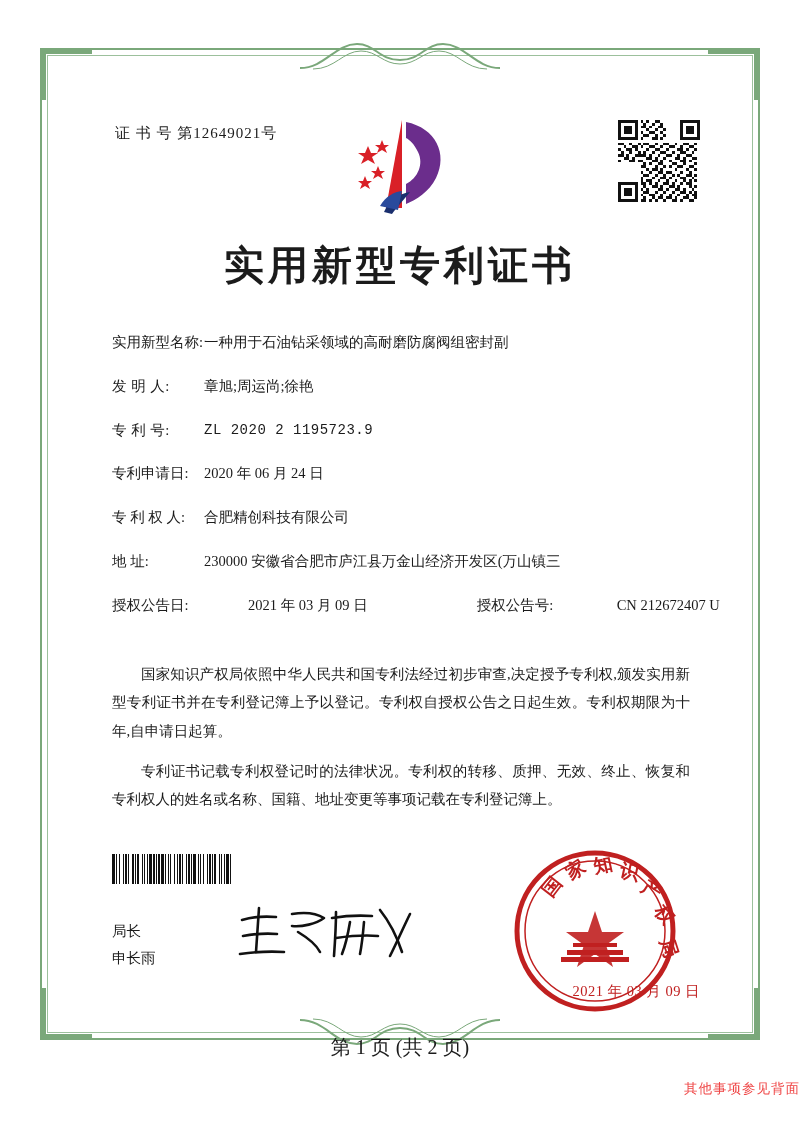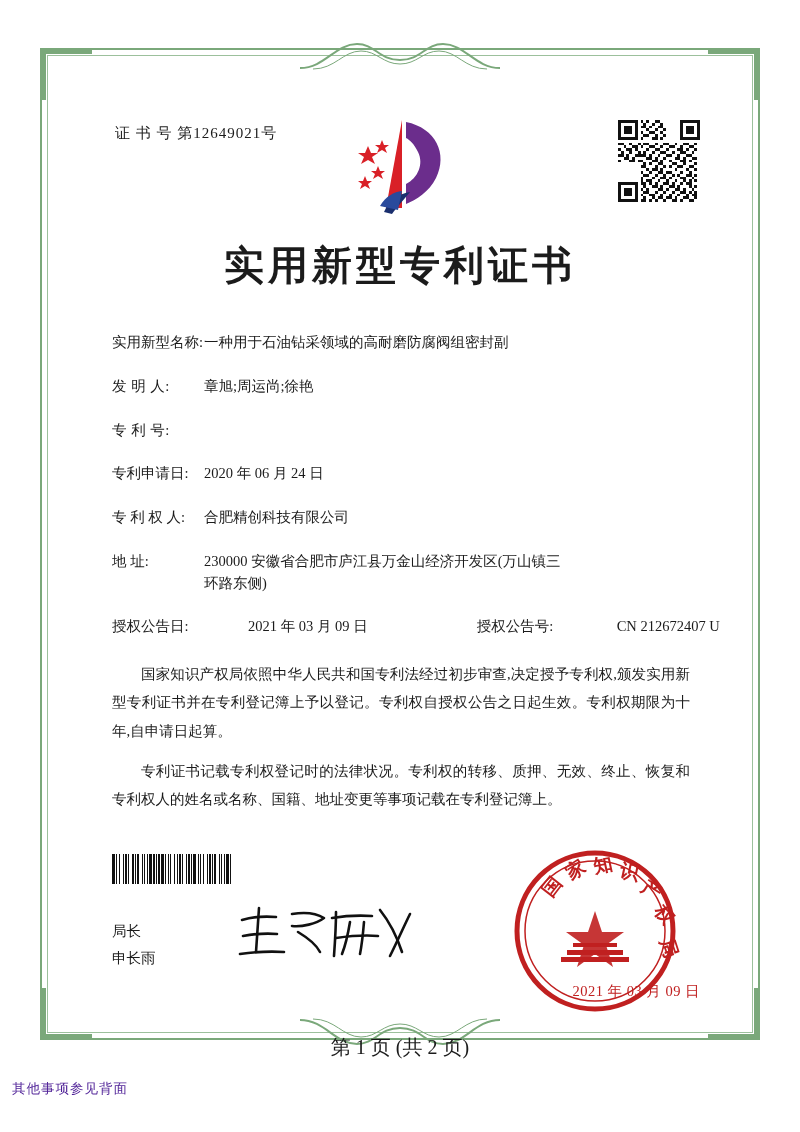--- a/index.html
+++ b/index.html
@@ -233,25 +233,24 @@
     right: 0;
     top: 1034px;
     text-align: center;
     font-size: 20px;
   }
   .footnote {
     position: absolute;
     left: 0;
     right: 0;
     top: 1080px;
-    text-align: left;
+    text-align: right;
     font-size: 13.5px;
-    color: #4c1d95;
+    color: #ef4444;
     letter-spacing: 1px;
-    margin-left: 12px;
   }
 </style>
 </head>
 <body>
 
 <div class="page">
 
   <div class="border-outer"></div>
   <div class="border-inner"></div>
   <div class="corner tl"></div>
@@ -491,37 +490,37 @@
       <div class="field-value">一种用于石油钻采领域的高耐磨防腐阀组密封副</div>
     </div>
 
     <div class="field-row">
       <div class="field-label sp2">发 明 人:</div>
       <div class="field-value">章旭;周运尚;徐艳</div>
     </div>
 
     <div class="field-row">
       <div class="field-label sp2">专 利 号:</div>
+      <div class="field-value mono">ZL 2020 2 1195723.9</div>
     </div>
 
     <div class="field-row">
       <div class="field-label">专利申请日:</div>
       <div class="field-value">2020 年 06 月 24 日</div>
     </div>
 
     <div class="field-row">
       <div class="field-label">专 利 权 人:</div>
       <div class="field-value">合肥精创科技有限公司</div>
     </div>
 
     <div class="field-row">
       <div class="field-label">地        址:</div>
       <div class="addr-wrap">
         <span>230000 安徽省合肥市庐江县万金山经济开发区(万山镇三</span>
-        <span class="addr-line2">环路东侧)</span>
       </div>
     </div>
 
     <div class="field-row two-col">
       <div class="field-label">授权公告日:</div>
       <div class="second-value">2021 年 03 月 09 日</div>
       <div class="second-label">授权公告号:</div>
       <div class="second-value">CN 212672407 U</div>
     </div>
 

